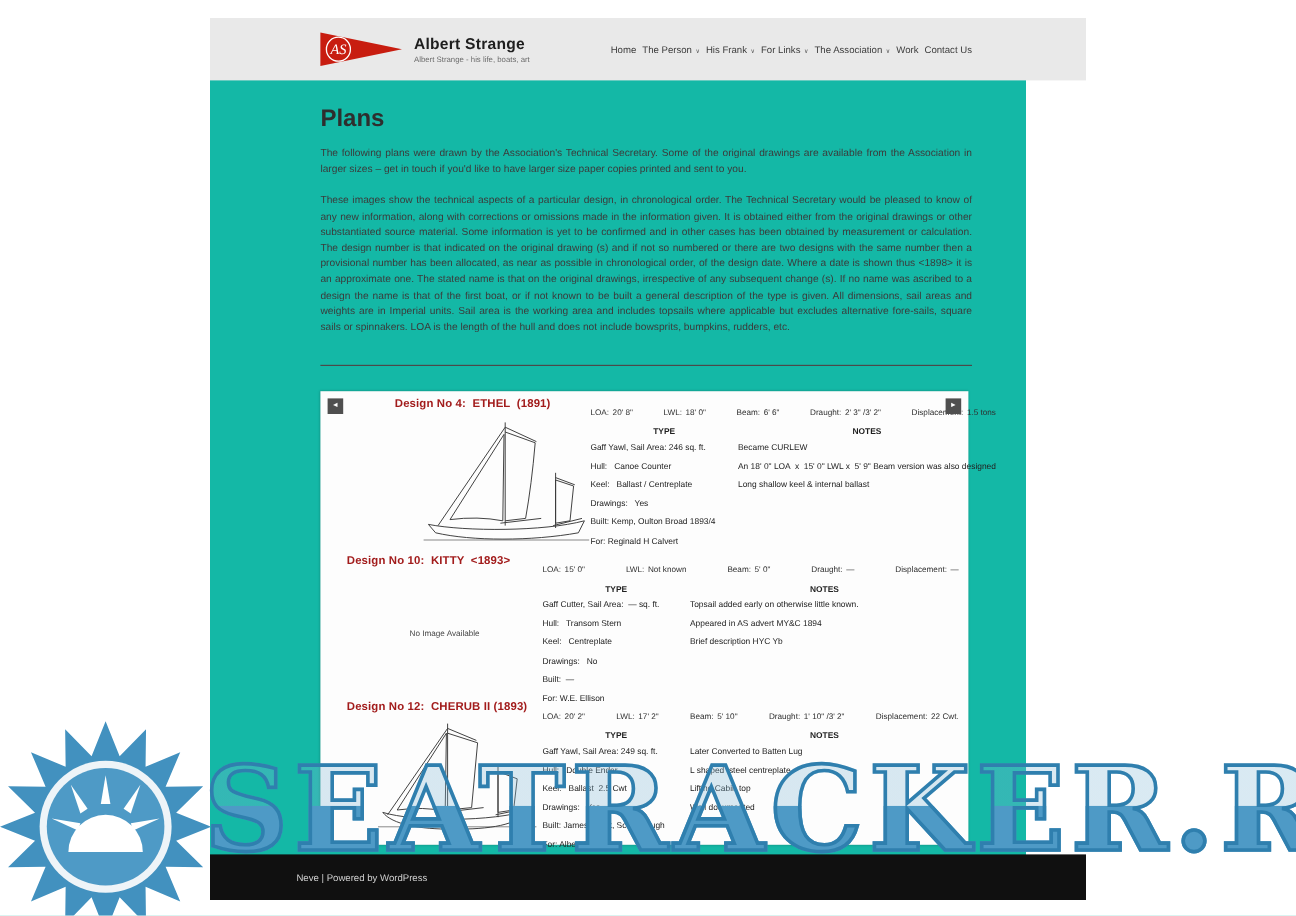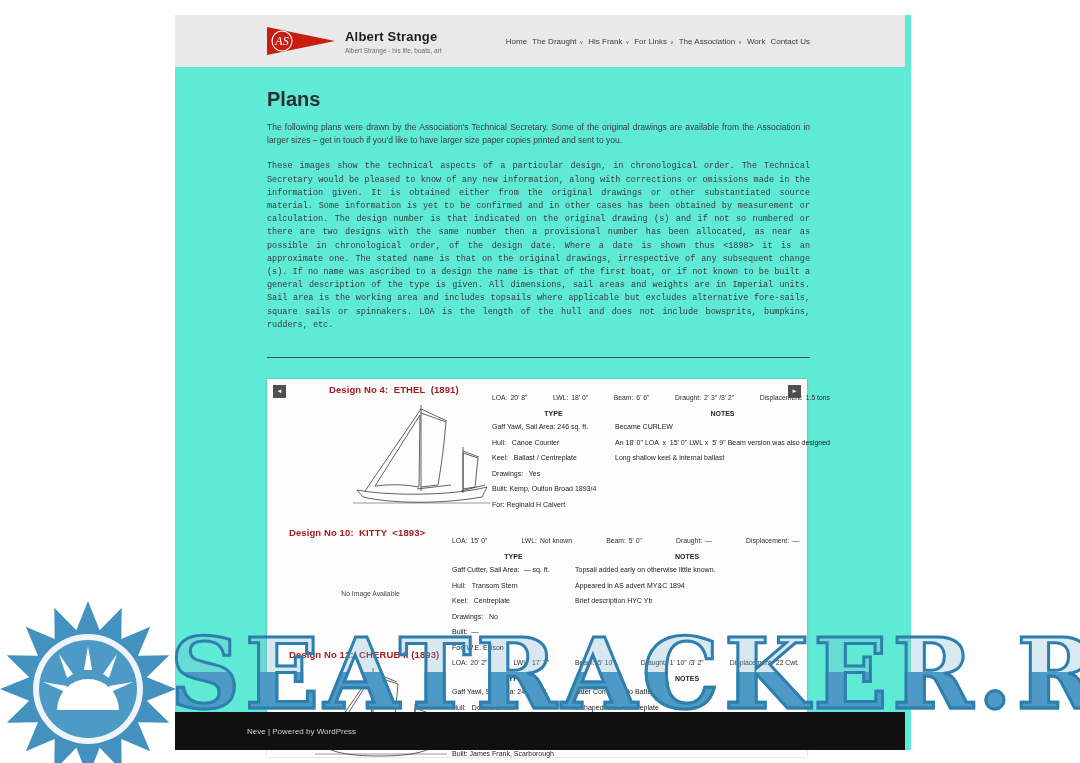--- a/index.html
+++ b/index.html
@@ -1,47 +1,47 @@
 <!DOCTYPE html>
 <html><head>
 <meta charset="utf-8">
 <style>
   html,body{margin:0;padding:0;}
   body{width:1080px;height:763px;background:#ffffff;font-family:"Liberation Sans",sans-serif;}
   .canvas{position:relative;width:1080px;height:763px;overflow:hidden;background:#ffffff;}
 
   
-  .page{position:absolute;left:175px;top:15px;width:736px;height:735px;background:#5eead4;}
+  .page{position:absolute;left:175px;top:15px;width:680px;height:735px;background:#14b8a6;}
 
   
   .site-header{position:absolute;top:0;left:0;width:730px;height:52px;background:#e9e9e9;display:flex;align-items:center;box-sizing:border-box;padding:0 95px 0 90px;}
   .brand{display:flex;align-items:center;gap:8px;cursor:pointer;}
   .brand-text .site-title{font-size:13px;font-weight:bold;color:#1e1e1e;letter-spacing:.2px;}
   .brand-text .tagline{font-size:6.5px;color:#6c6c6c;margin-top:3px;}
   .main-nav{margin-left:auto;display:flex;align-items:center;gap:5px;}
   .nav-item{font-size:8px;color:#3c3c3c;white-space:nowrap;display:flex;align-items:center;gap:3px;cursor:pointer;}
   .nav-item .caret{font-size:5px;color:#555;transform:translateY(1px);}
 
   
   .content{position:absolute;top:52px;left:92px;width:543px;}
   h1.page-title{margin:21px 0 10px 0;font-size:20px;font-weight:bold;color:#2e2e2e;font-family:"Liberation Sans",sans-serif;}
   p.intro{margin:4px 0 13px 0;font-size:8.5px;line-height:13.2px;color:#3b3b3b;text-align:justify;}
-  p.intro.second{margin-bottom:25px;font-family:Liberation Mono, monospace;}
+  p.intro.second{margin-bottom:25px;}
   hr.sep{border:none;border-top:1px solid #4a4a4a;margin:0 0 21px 0;}
   hr.sep.bottom{margin:18px 0 0 0;border-top-color:#333;}
 
   
   .plans-panel{position:relative;width:540px;height:378px;background:#fdfdfd;box-sizing:border-box;padding-top:5px;box-shadow:0 0 2px rgba(0,0,0,.25);}
   .arrow-btn{position:absolute;top:6px;width:13px;height:13px;background:#4f4f4f;color:#ffffff;font-size:6px;line-height:13px;text-align:center;border:none;padding:0;cursor:pointer;}
   .arrow-btn.left{left:6px;}
   .arrow-btn.right{right:6px;}
 
   .design{display:flex;box-sizing:border-box;padding-left:22px;}
   .design:nth-of-type(1){height:131px;margin-left:40px;}
-  .design:nth-of-type(2){height:122px;margin-top:12px;}
+  .design:nth-of-type(2){height:122px;}
   .design:nth-of-type(3){height:118px;}
   .design .left{width:163px;box-sizing:border-box;}
   .design-title{font-size:9.5px;font-weight:bold;color:#a21c1c;letter-spacing:.1px;white-space:pre;}
   .design-image{margin-top:4px;margin-left:14px;}
   .design-image.no-image{margin:52px 0 0 0;text-align:center;font-size:6.8px;color:#454545;}
   .design-image svg{display:block;}
 
   .design .right{flex:1;box-sizing:border-box;padding-top:10px;padding-right:8px;}
   .spec-row{display:flex;justify-content:space-between;font-size:6.8px;color:#2e2e2e;white-space:pre;}
   .spec .lab{margin-right:3px;color:#2e2e2e;}
@@ -84,21 +84,21 @@
         <div class="brand-text">
           <div class="site-title">Albert Strange</div>
           <div class="tagline">Albert Strange - his life, boats, art</div>
         </div>
       </div>
       <nav class="main-nav" id="main-nav">
           <span class="nav-item">
             <span>Home</span>
           </span>
           <span class="nav-item">
-            <span>The Draught</span>
+            <span>The Person</span>
             <span class="caret">∨</span>
           </span>
           <span class="nav-item">
             <span>His Frank</span>
             <span class="caret">∨</span>
           </span>
           <span class="nav-item">
             <span>For Links</span>
             <span class="caret">∨</span>
           </span>

